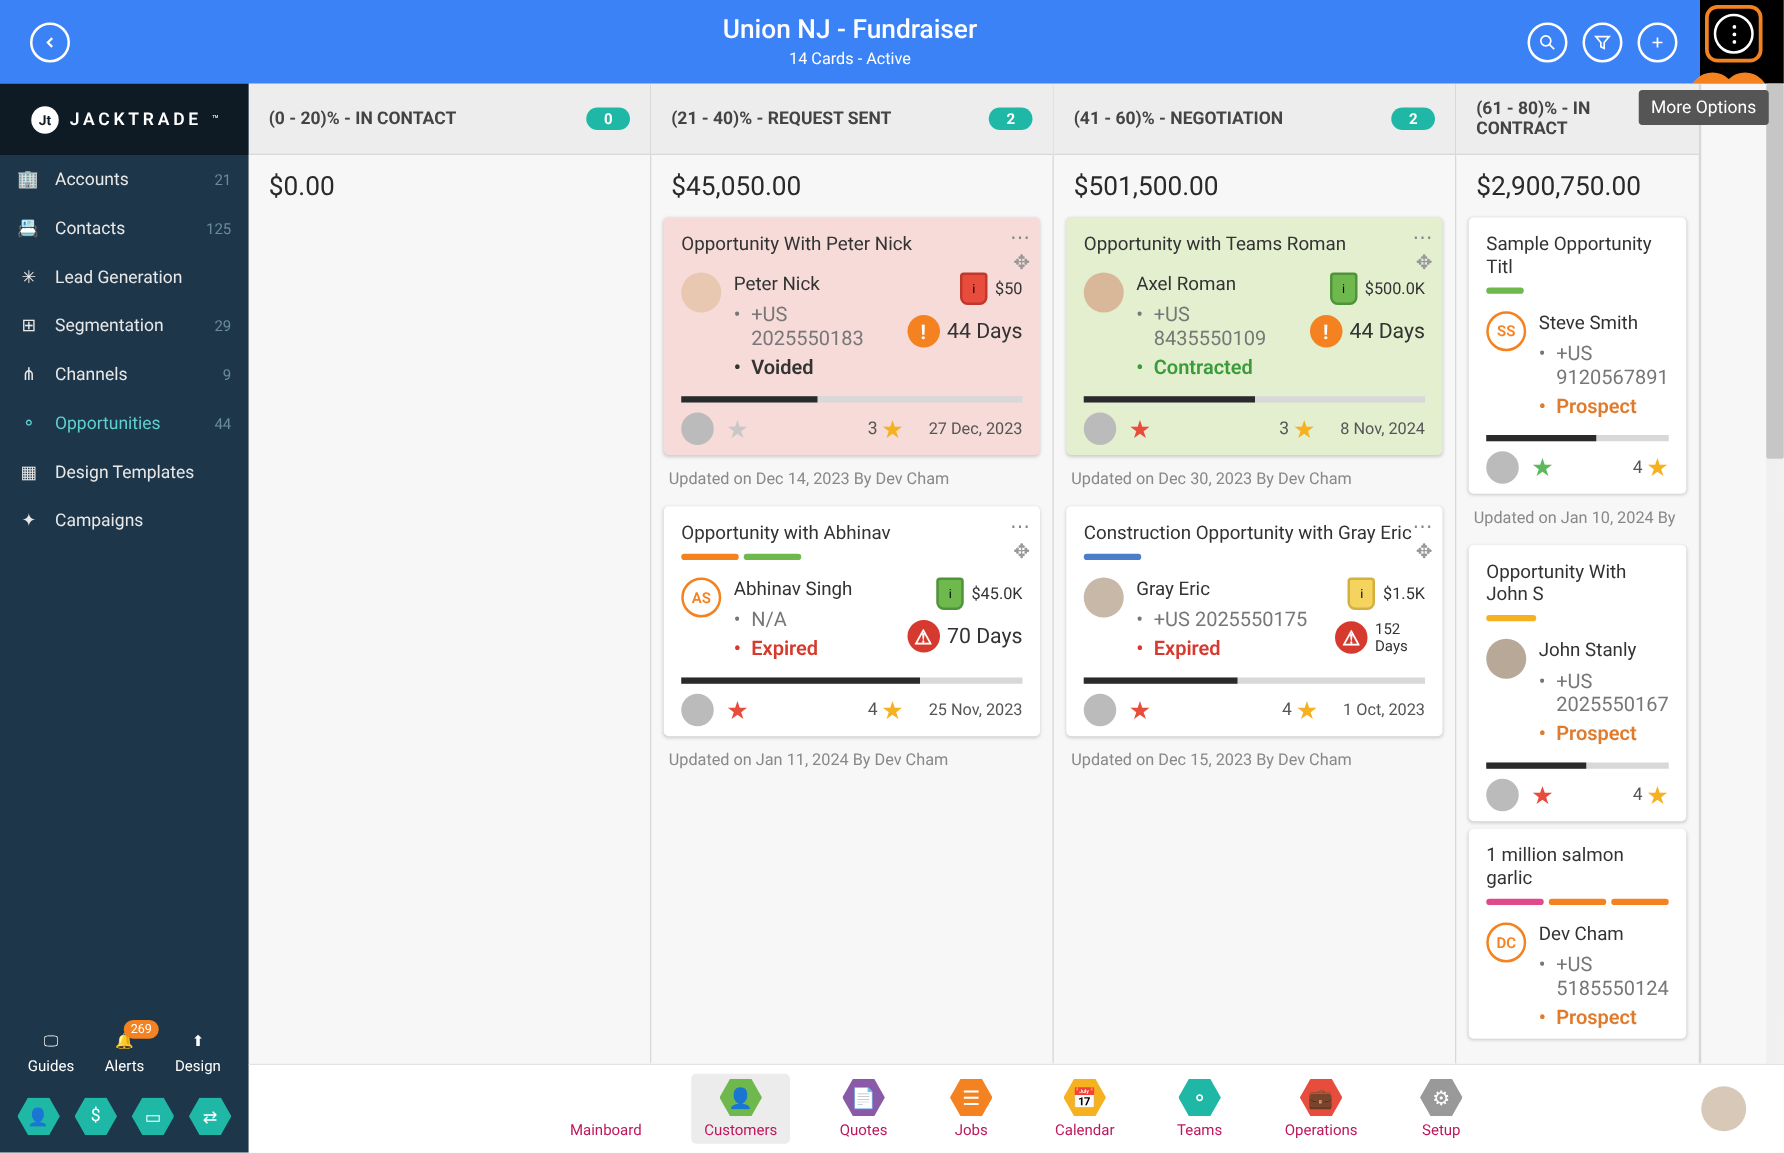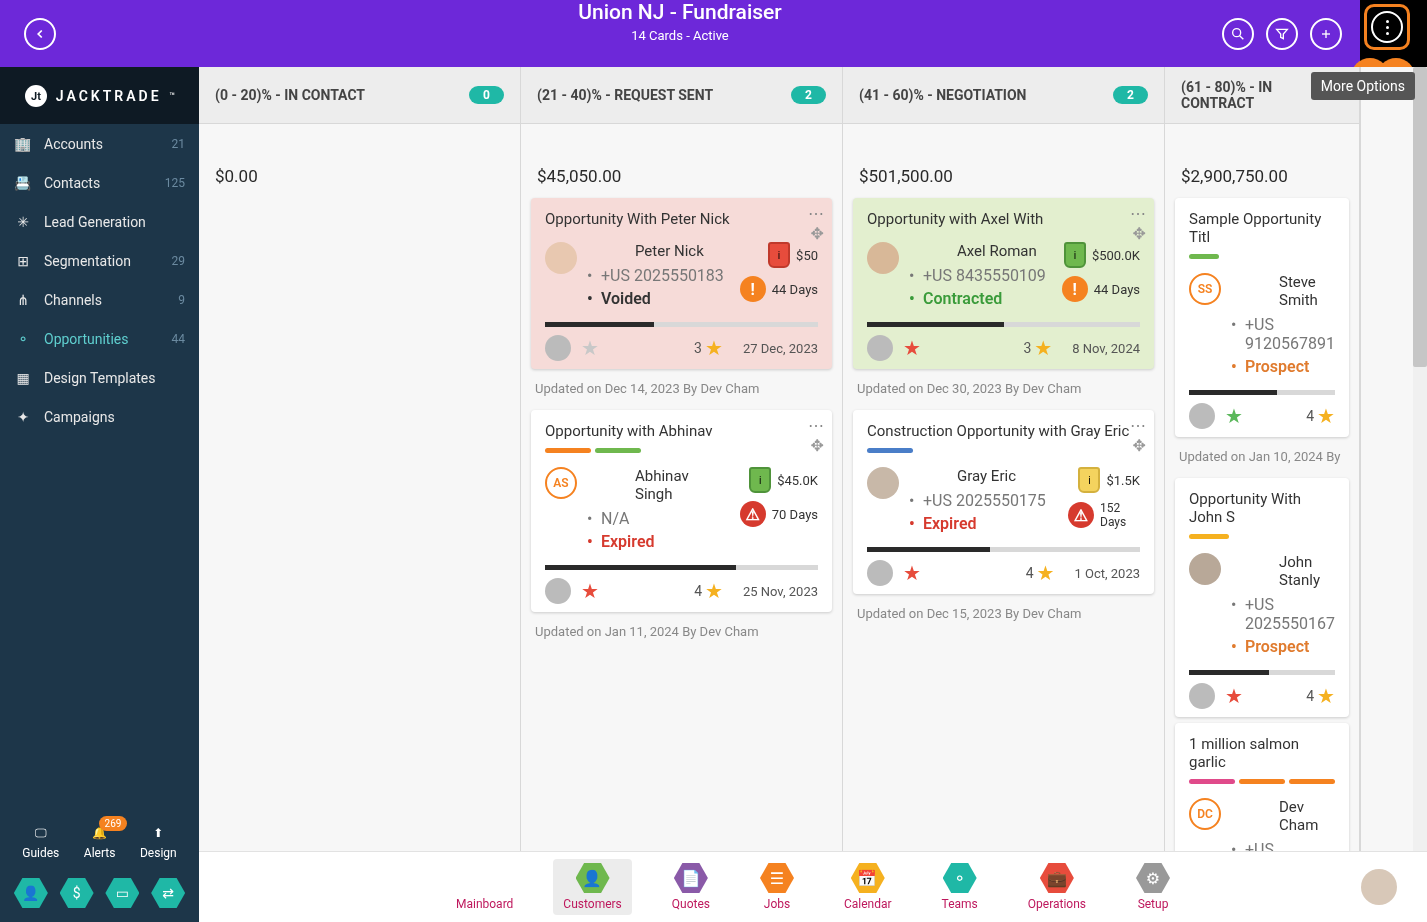--- a/index.html
+++ b/index.html
@@ -1,19 +1,19 @@
 <!DOCTYPE html>
 <html><head>
 <meta charset="utf-8">
 <style>
 * { margin: 0; padding: 0; box-sizing: border-box; font-family: -apple-system, BlinkMacSystemFont, "Segoe UI", Roboto, Arial, sans-serif; }
 html, body { width: 1427px; height: 922px; overflow: hidden; background: #f7f7f7; }
 
 
-.topbar { position: absolute; left: 0; top: 0; right: 67px; height: 67px; background: #6d28d9; color: #fff; display: flex; align-items: flex-start; justify-content: center; }
+.topbar { position: absolute; left: 0; top: 0; right: 67px; height: 67px; background: #3b82f6; color: #fff; display: flex; align-items: center; justify-content: center; }
 .topbar .back { position: absolute; left: 24px; top: 18px; width: 32px; height: 32px; border: 2px solid #fff; border-radius: 50%; display: flex; align-items: center; justify-content: center; cursor: pointer; }
 .topbar .back svg { width: 14px; height: 14px; }
 .topbar .title { text-align: center; }
 .topbar .title h1 { font-size: 21px; font-weight: 500; }
 .topbar .title .sub { font-size: 13px; margin-top: 4px; }
 .topbar .actions { position: absolute; right: 18px; top: 18px; display: flex; gap: 12px; }
 .topbar .circle-btn { width: 32px; height: 32px; border: 2px solid #fff; border-radius: 50%; display: flex; align-items: center; justify-content: center; cursor: pointer; }
 .topbar .circle-btn svg { width: 16px; height: 16px; }
 
 
@@ -37,55 +37,55 @@
 .nav-item .count { margin-left: auto; font-size: 12px; color: #6b8aa0; }
 .sidebar-bottom { padding: 12px 0 0; }
 .sb-row1 { display: flex; justify-content: space-around; padding: 0 10px 18px; }
 .sb-item { display: flex; flex-direction: column; align-items: center; gap: 6px; font-size: 12px; color: #fff; cursor: pointer; position: relative; }
 .sb-item .badge { position: absolute; top: -10px; right: -12px; background: #f58220; color: #fff; font-size: 10px; padding: 2px 6px; border-radius: 10px; }
 .sb-row2 { display: flex; justify-content: space-around; padding: 0 8px 14px; }
 .hex { width: 34px; height: 30px; background: #1fb8a6; clip-path: polygon(25% 0, 75% 0, 100% 50%, 75% 100%, 25% 100%, 0 50%); display: flex; align-items: center; justify-content: center; color: #fff; font-size: 14px; cursor: pointer; }
 
 
 .board { position: absolute; left: 199px; top: 67px; right: 67px; bottom: 71px; display: flex; overflow: hidden; background: #f7f7f7; }
-.col { border-right: 1px solid #d8d8d8; display: flex; flex-direction: column; gap: 28px; }
+.col { border-right: 1px solid #d8d8d8; display: flex; flex-direction: column; }
 .col0 { width: 324px; } .col1 { width: 324px; } .col2 { width: 324px; } .col3 { flex: 1; }
 .col-head { height: 57px; background: #ededed; border-bottom: 1px solid #d8d8d8; display: flex; align-items: center; padding: 0 16px; font-size: 14px; font-weight: 700; color: #444; }
 .col-head .pill { margin-left: auto; background: #1fb8a6; color: #fff; font-size: 12px; padding: 2px 14px; border-radius: 12px; }
 .col-body { flex: 1; padding: 14px 10px; overflow-y: auto; }
-.col-total { font-size: 17px; color: #2a2a2a; margin: 0 6px 12px; }
+.col-total { font-size: 21px; color: #2a2a2a; margin: 0 6px 12px; }
 
 .card { background: #fff; border-radius: 4px; box-shadow: 0 1px 3px rgba(0,0,0,0.18); margin-bottom: 6px; position: relative; }
 .card.pink { background: #f6dbd8; }
 .card.green { background: #e3efcf; }
 .card-h { padding: 12px 14px 8px; font-size: 15px; color: #333; }
 .card .menu-icon { position: absolute; right: 8px; top: 6px; color: #888; cursor: pointer; font-size: 16px; }
 .card .drag-icon { position: absolute; right: 8px; top: 26px; color: #999; cursor: grab; }
 .segments { display: flex; gap: 4px; padding: 0 14px 8px; }
 .seg { height: 5px; border-radius: 3px; }
 .person-row { display: flex; align-items: flex-start; padding: 6px 14px 4px; gap: 10px; }
 .avatar { width: 32px; height: 32px; border-radius: 50%; background: #ccc; display: flex; align-items: center; justify-content: center; font-size: 12px; color: #fff; flex-shrink: 0; }
 .avatar.init { background: #fff; border: 2px solid #f58220; color: #f58220; font-weight: 600; }
 .person-info { flex: 1; }
-.person-name { font-size: 15px; color: #333; margin-bottom: 6px; margin-left: 48px; }
+.person-name { font-size: 15px; color: #333; margin-bottom: 6px; }
 .meta-line { font-size: 16px; color: #777; padding-left: 14px; position: relative; margin-bottom: 4px; }
 .meta-line::before { content: "•"; position: absolute; left: 0; }
 .meta-line.red { color: #d63a2e; font-weight: 600; }
 .meta-line.green { color: #3a9b3a; font-weight: 600; }
 .meta-line.orange { color: #e07b2e; font-weight: 600; }
 .right-col { display: flex; flex-direction: column; align-items: flex-end; gap: 8px; }
 .shield { width: 22px; height: 26px; border-radius: 3px 3px 6px 6px; display: flex; align-items: center; justify-content: center; font-size: 10px; }
 .shield.red { background: #e74c3c; border: 2px solid #c0392b; }
 .shield.green { background: #6fb84e; border: 2px solid #4f933a; }
 .shield.yellow { background: #f4d35e; border: 2px solid #d4b13e; }
 .amount { font-size: 13px; color: #333; }
 .warn-circle { width: 26px; height: 26px; border-radius: 50%; display: flex; align-items: center; justify-content: center; color: #fff; font-weight: bold; }
 .warn-circle.orange { background: #f58220; }
 .warn-circle.red { background: #d63a2e; }
-.days { font-size: 13px; color: #333; }
+.days { font-size: 17px; color: #333; }
 .progress { height: 5px; background: #d8d8d8; margin: 6px 14px 0; position: relative; }
 .progress .fill { height: 100%; background: #2a2a2a; }
 .card-foot { display: flex; align-items: center; padding: 8px 14px; gap: 10px; }
 .small-av { width: 26px; height: 26px; border-radius: 50%; background: #bbb; }
 .star { font-size: 20px; }
 .star.gray { color: #c8c8c8; }
 .star.red { color: #e74c3c; }
 .star.green { color: #5cb85c; }
 .star.yellow { color: #f5b120; }
 .rating { margin-left: auto; display: flex; align-items: center; gap: 3px; font-size: 14px; color: #555; }
@@ -338,21 +338,21 @@
     <div class="col-head">
       <span>(41 - 60)% - NEGOTIATION</span>
       <span class="pill">2</span>
     </div>
     <div class="col-body">
       <div class="col-total">$501,500.00</div>
 
       <div class="card green">
         <div class="menu-icon">⋯</div>
         <div class="drag-icon">✥</div>
-        <div class="card-h">Opportunity with Axel With</div>
+        <div class="card-h">Opportunity with Teams Roman</div>
         <div class="person-row">
           <div class="avatar" style="background:#d8b898"></div>
           <div class="person-info">
             <div class="person-name">Axel Roman</div>
             <div class="meta-line">+US 8435550109</div>
             <div class="meta-line green">Contracted</div>
           </div>
           <div class="right-col">
             <div style="display:flex;align-items:center;gap:6px">
                 <div class="shield green">i</div>

